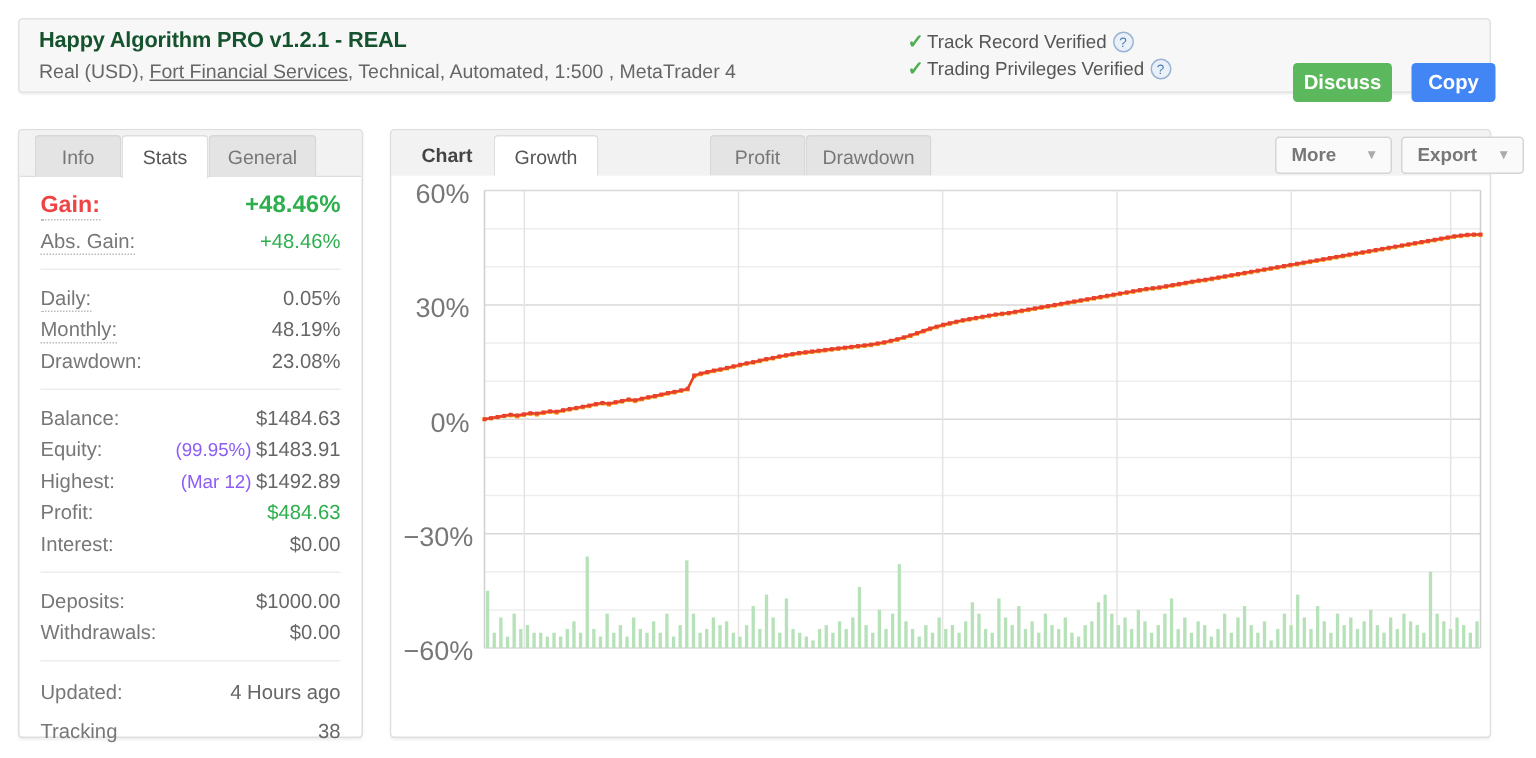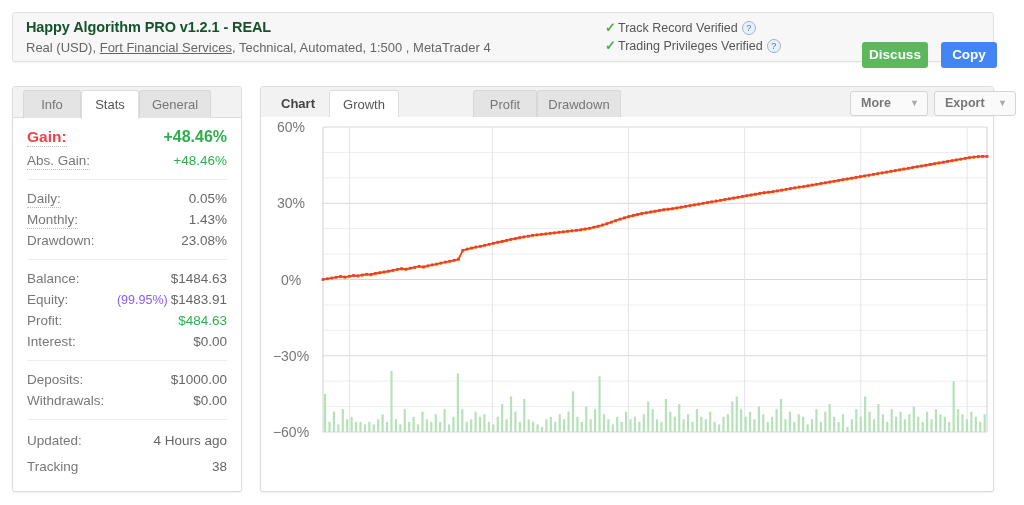--- a/index.html
+++ b/index.html
@@ -92,22 +92,22 @@
     background:#fafafa;border:1px solid #d5d5d5;border-radius:3px;
     font-size:12.5px;color:#777;cursor:pointer;font-weight:bold;
   }
   .ddbtn .cap{position:absolute;left:10px;top:0;}
   .ddbtn .arw{position:absolute;right:8px;top:0;color:#aaa;font-size:9px;}
   #more-btn{left:589px;width:76px;}
   #export-btn{left:673px;width:80px;}
 
   .chartarea{position:absolute;left:0;top:30px;width:732px;height:373px;background:#fff;}
   .ylab{
-    position:absolute;width:44px;text-align:center;
-    font-size:14px;color:#777;
+    position:absolute;width:44px;text-align:right;
+    font-size:18px;color:#777;
   }
 </style>
 </head>
 <body>
 
 <div class="page">
 
   <div class="header">
     <div class="hd-title">Happy Algorithm PRO v1.2.1 - REAL</div>
     <div class="hd-sub"><span>Real (USD), </span><a href="#">Fort Financial Services</a><span>, Technical, Automated, 1:500 , MetaTrader 4</span></div>
@@ -142,34 +142,38 @@
         <span class="lbl dot">Abs. Gain:</span>
         <span class="val green">+48.46%</span>
       </div>
       <div class="sep"></div>
       <div class="srow">
         <span class="lbl dot">Daily:</span>
         <span class="val">0.05%</span>
       </div>
       <div class="srow">
         <span class="lbl dot">Monthly:</span>
-        <span class="val">1.43%</span>
+        <span class="val">48.19%</span>
       </div>
       <div class="srow">
         <span class="lbl">Drawdown:</span>
         <span class="val">23.08%</span>
       </div>
       <div class="sep"></div>
       <div class="srow">
         <span class="lbl">Balance:</span>
         <span class="val">$1484.63</span>
       </div>
       <div class="srow">
         <span class="lbl">Equity:</span>
         <span class="val"><span class="pre">(99.95%)</span><span>$1483.91</span></span>
+      </div>
+      <div class="srow">
+        <span class="lbl">Highest:</span>
+        <span class="val"><span class="pre">(Mar 12)</span><span>$1492.89</span></span>
       </div>
       <div class="srow">
         <span class="lbl">Profit:</span>
         <span class="val green">$484.63</span>
       </div>
       <div class="srow">
         <span class="lbl">Interest:</span>
         <span class="val">$0.00</span>
       </div>
       <div class="sep"></div>

